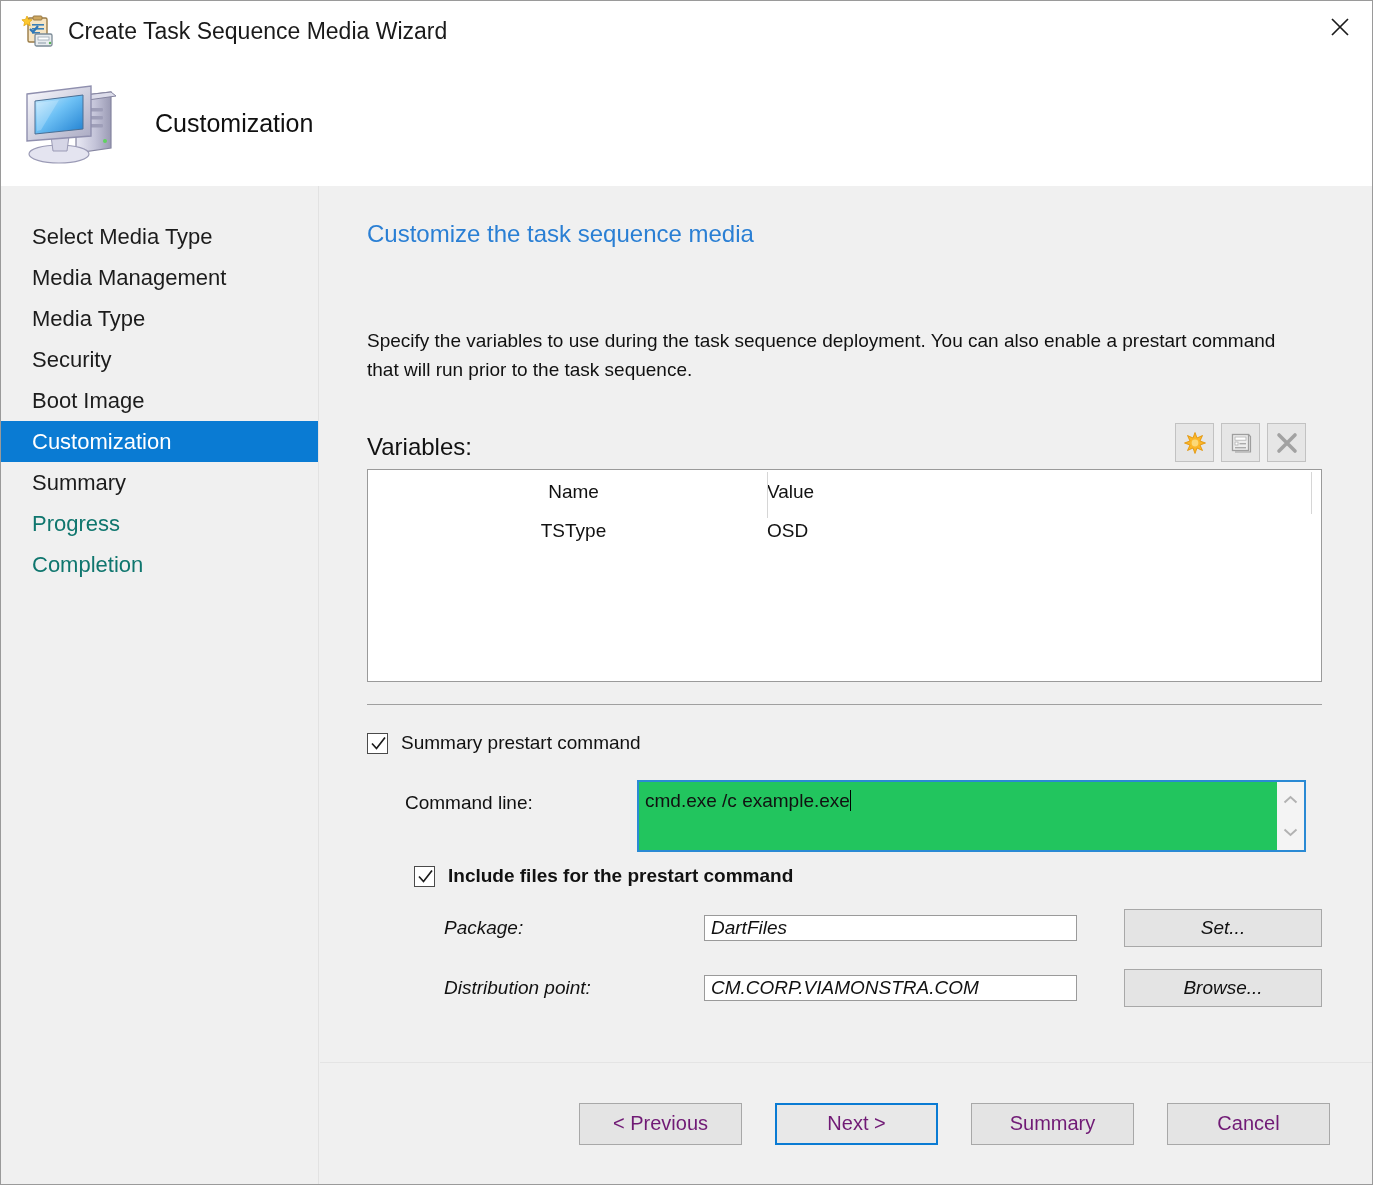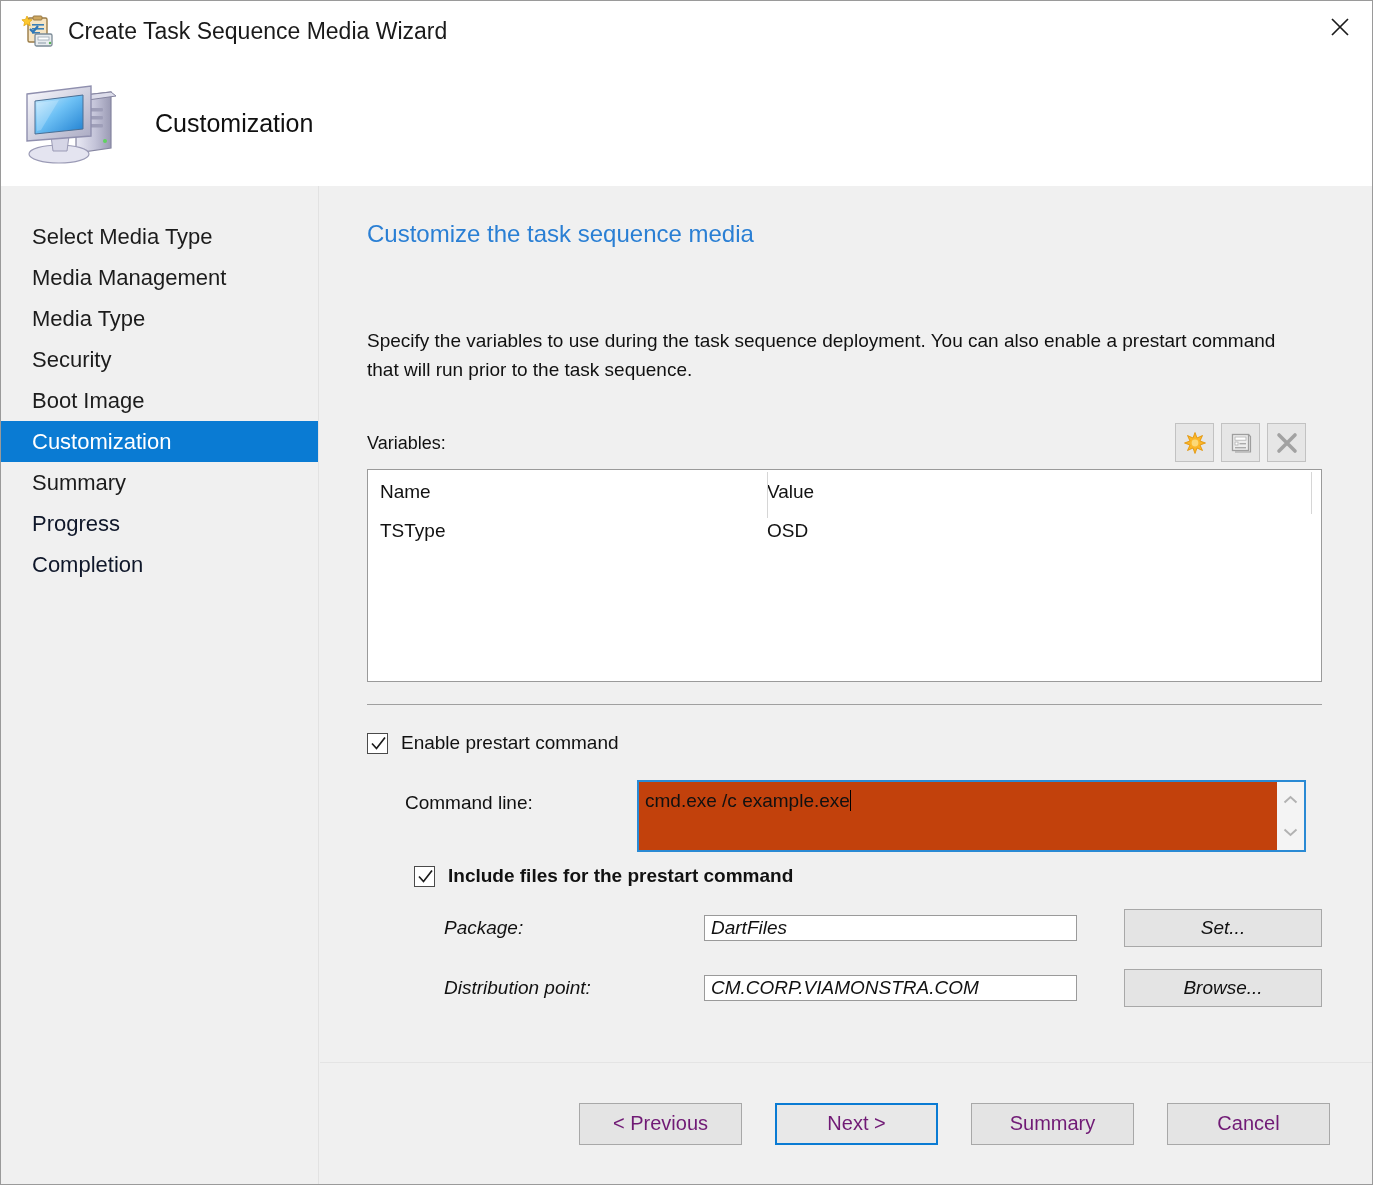--- a/index.html
+++ b/index.html
@@ -97,21 +97,21 @@
     height: 41px;
     padding-left: 31px;
     white-space: nowrap;
     cursor: default;
   }
   .nav-item.indent { }
   .nav-item.selected {
     background: #0a7bd3;
     color: #ffffff;
   }
-  .nav-item.disabled { color: #0f172a; }
+  .nav-item.disabled { color: #0f766e; }
 
   
   #content {
     flex: 1 1 auto;
     background: #f0f0f0;
     position: relative;
     padding: 0 52px 0 48px;
     box-sizing: border-box;
   }
   #page-heading {
@@ -127,21 +127,21 @@
     max-width: 940px;
   }
 
   
   #variables-row {
     margin-top: 43px;
     position: relative;
     height: 38px;
   }
   #variables-label {
-    font-size: 18px;
+    font-size: 24px;
     color: #111;
     position: absolute;
     left: 0;
     top: 6px;
   }
   #variables-toolbar {
     position: absolute;
     right: 16px;
     top: -4px;
     display: flex;
@@ -176,20 +176,21 @@
   }
   #vdiv-main { left: 399px; top: 2px; height: 46px; }
   #vdiv-right { right: 9px; top: 2px; height: 42px; }
   .vrow {
     display: flex;
     font-size: 19px;
     color: #111;
     padding-left: 12px;
     height: 39px;
     align-items: center;
+    text-align: center;
   }
   .vrow .vname { width: 387px; flex: 0 0 387px; }
   .vrow.header { padding-top: 2px; }
   #hr-variables {
     margin-top: 22px;
     height: 1px;
     background: #a0a0a0;
     border: 0;
     margin-bottom: 0;
   }
@@ -229,21 +230,21 @@
     width: 270px;
     flex: 0 0 270px;
     padding-left: 38px;
     box-sizing: border-box;
     padding-top: 12px;
   }
   #cmdline-field {
     position: relative;
     flex: 1 1 auto;
     height: 72px;
-    background: #c2410c;
+    background: #22c55e;
     border: 2px solid #2a8ad4;
     box-sizing: border-box;
     margin-right: 16px;
   }
   #cmdline-text {
     font-size: 19px;
     color: #111;
     padding: 8px 0 0 6px;
     white-space: nowrap;
     display: inline-block;
@@ -481,21 +482,21 @@
       </div>
 
       <div id="hr-variables"></div>
 
       <div id="prestart-row">
         <div class="cb">
           <svg width="17" height="17" viewBox="0 0 17 17">
             <path d="M2 8.5 L6.5 13.5 L15 2.5" fill="none" stroke="#1b1b1b" stroke-width="1.7"></path>
           </svg>
         </div>
-        <div class="cb-label">Enable prestart command</div>
+        <div class="cb-label">Summary prestart command</div>
       </div>
 
       <div id="cmdline-row">
         <div id="cmdline-label">Command line:</div>
         <div id="cmdline-field">
           <span id="cmdline-text">cmd.exe /c example.exe</span><span id="cmdline-caret"></span>
           <div id="cmdline-scroll">
             <span>
               <svg width="15" height="10" viewBox="0 0 15 10">
                   <path d="M1.5 7.5 L7.5 2 L13.5 7.5" fill="none" stroke="#b2b2b2" stroke-width="1.9"></path>

